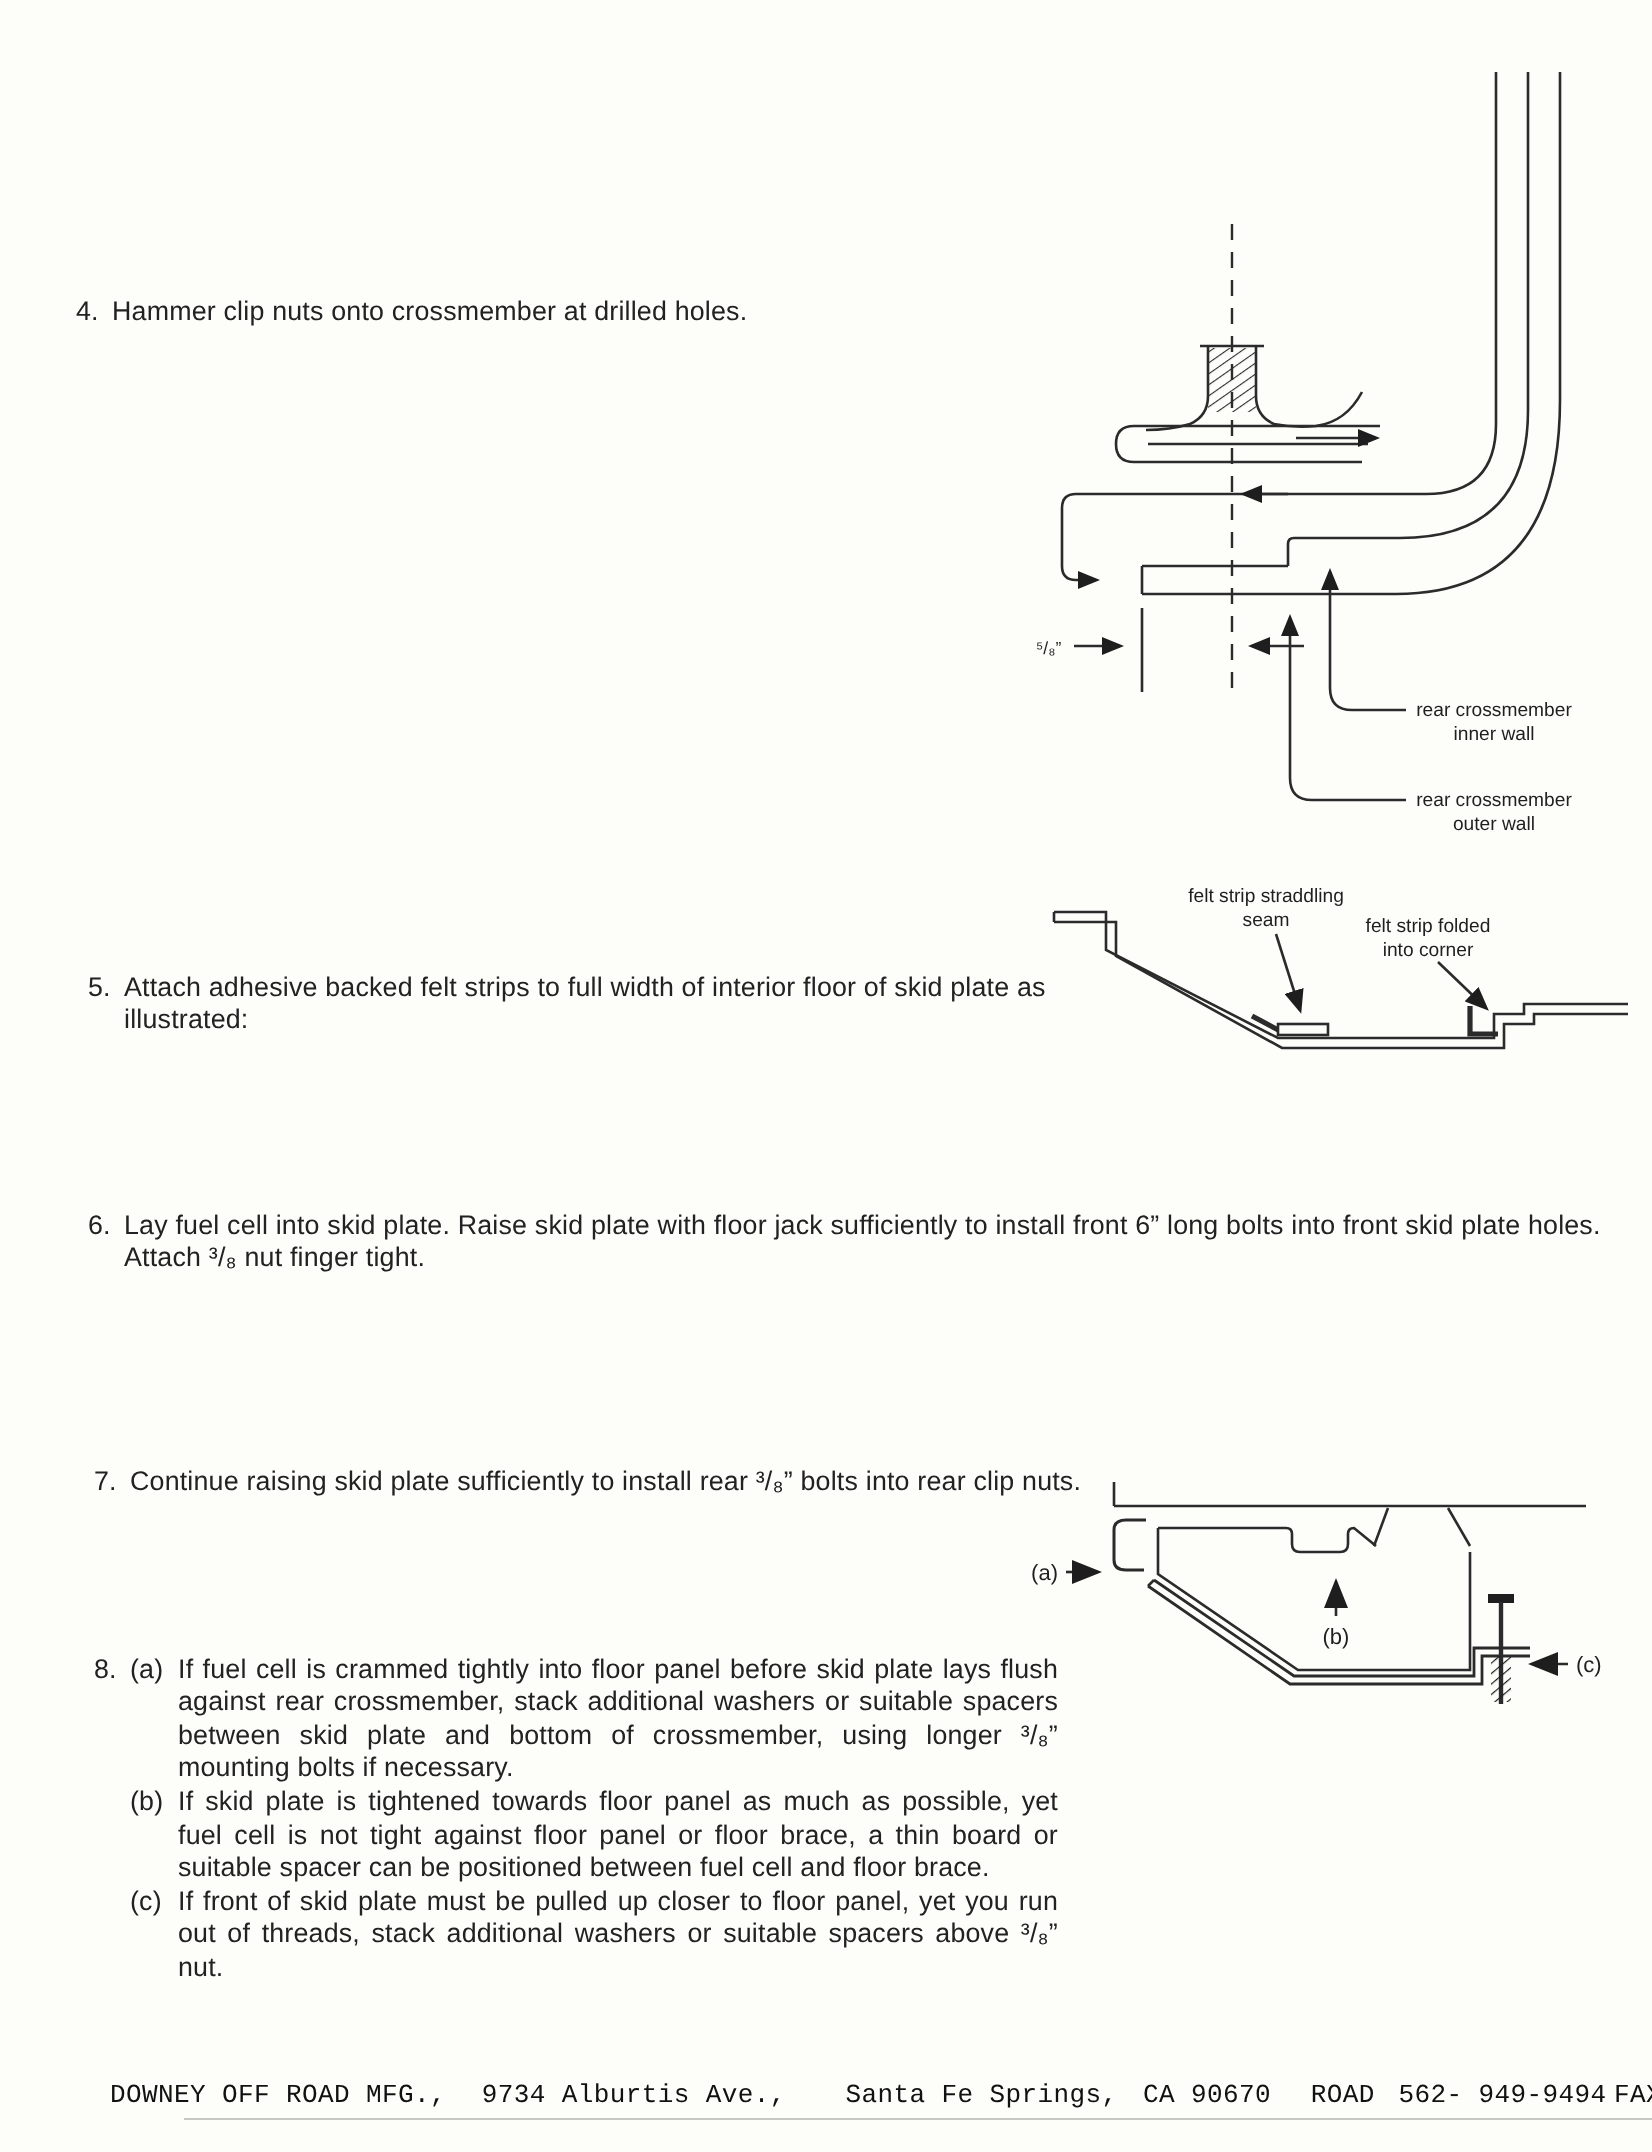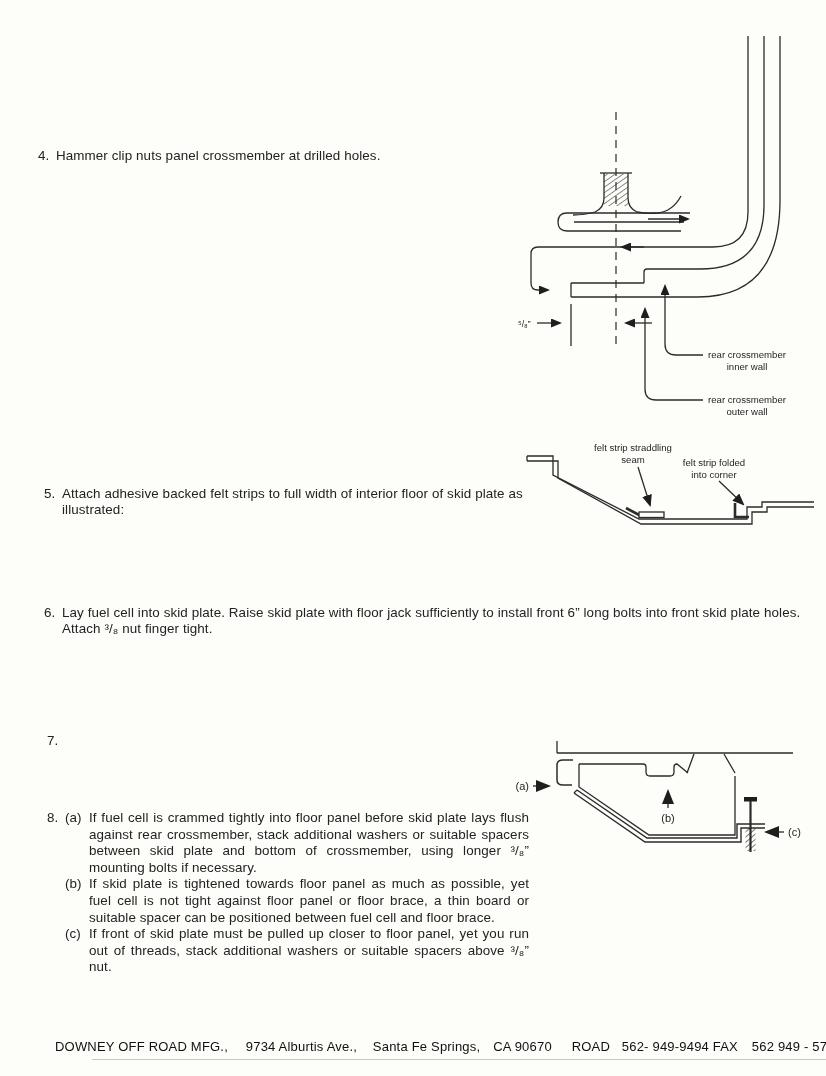--- a/index.html
+++ b/index.html
@@ -26,41 +26,41 @@
   .diagram{position:absolute;}
   svg text{font-family:"Liberation Sans",sans-serif;fill:#1f1f1f;}
   .dlabel{font-size:9.6px;}
   .dim{font-size:8.8px;}
   .abclabel{font-size:11px;}
   .footer{
     position:absolute;left:55px;top:1039px;width:760px;
     font-size:13px;letter-spacing:.2px;color:#111;
     white-space:nowrap;
   }
-  .footer span{display:inline-block;}
+  .footer span{display:inline-block;font-family:Liberation Mono, monospace;}
   .f-company{margin-right:14px;}
-  .f-addr{margin-right:12px;}
+  .f-addr{margin-right:26px;}
   .f-city{margin-right:9px;}
   .f-zip{margin-right:16px;}
   .f-phlbl{margin-right:8px;}
   .f-phone{}
   .f-faxlbl{margin-right:10px;}
   .scanline{
     position:absolute;left:92px;top:1059px;width:734px;height:1px;
     background:#c8c8c3;
   }
 </style>
 </head>
 <body>
 
 <div class="page">
 
   <div class="step hang" style="left:38px;top:148px;width:430px;">
     <span class="num">4.</span>
-    <span>Hammer clip nuts panel crossmember at drilled holes.</span>
+    <span>Hammer clip nuts onto crossmember at drilled holes.</span>
   </div>
 
   <svg class="diagram" style="left:500px;top:28px;" width="326" height="400" viewBox="500 28 326 400">
     <defs>
       <marker id="ah1" markerUnits="userSpaceOnUse" markerWidth="11" markerHeight="9" refX="9" refY="4.5" orient="auto">
         <path d="M0,0 L11,4.5 L0,9 Z" fill="#1e1e1e"></path>
       </marker>
       <pattern id="hatch1" width="4.5" height="4.5" patternUnits="userSpaceOnUse" patternTransform="rotate(55)">
         <line x1="0" y1="0" x2="0" y2="4.5" stroke="#2b2b2b" stroke-width="1.1"></line>
       </pattern>
@@ -130,20 +130,21 @@
     <text class="dlabel" x="714" y="478" text-anchor="middle">into corner</text>
   </svg>
 
   <div class="step hang" style="left:44px;top:555px;width:752px;">
     <span class="num">6.</span>
     <span>Lay fuel cell into skid plate. Raise skid plate with floor jack sufficiently to install front 6” long bolts into front skid plate holes. Attach ³/₈ nut finger tight.</span>
   </div>
 
   <div class="step hang" style="left:47px;top:650px;width:540px;">
     <span class="num">7.</span>
+    <span>Continue raising skid plate sufficiently to install rear ³/₈” bolts into rear clip nuts.</span>
   </div>
 
   <div class="step hang justify" style="left:47px;top:727px;width:464px;">
     <span class="num">8.</span>
     <div class="sub-item">
       <span class="sub-label">(a)</span>
       <span>If fuel cell is crammed tightly into floor panel before skid plate lays flush against rear crossmember, stack additional washers or suitable spacers between skid plate and bottom of crossmember, using longer ³/₈” mounting bolts if necessary.</span>
     </div>
     <div class="sub-item">
       <span class="sub-label">(b)</span>

